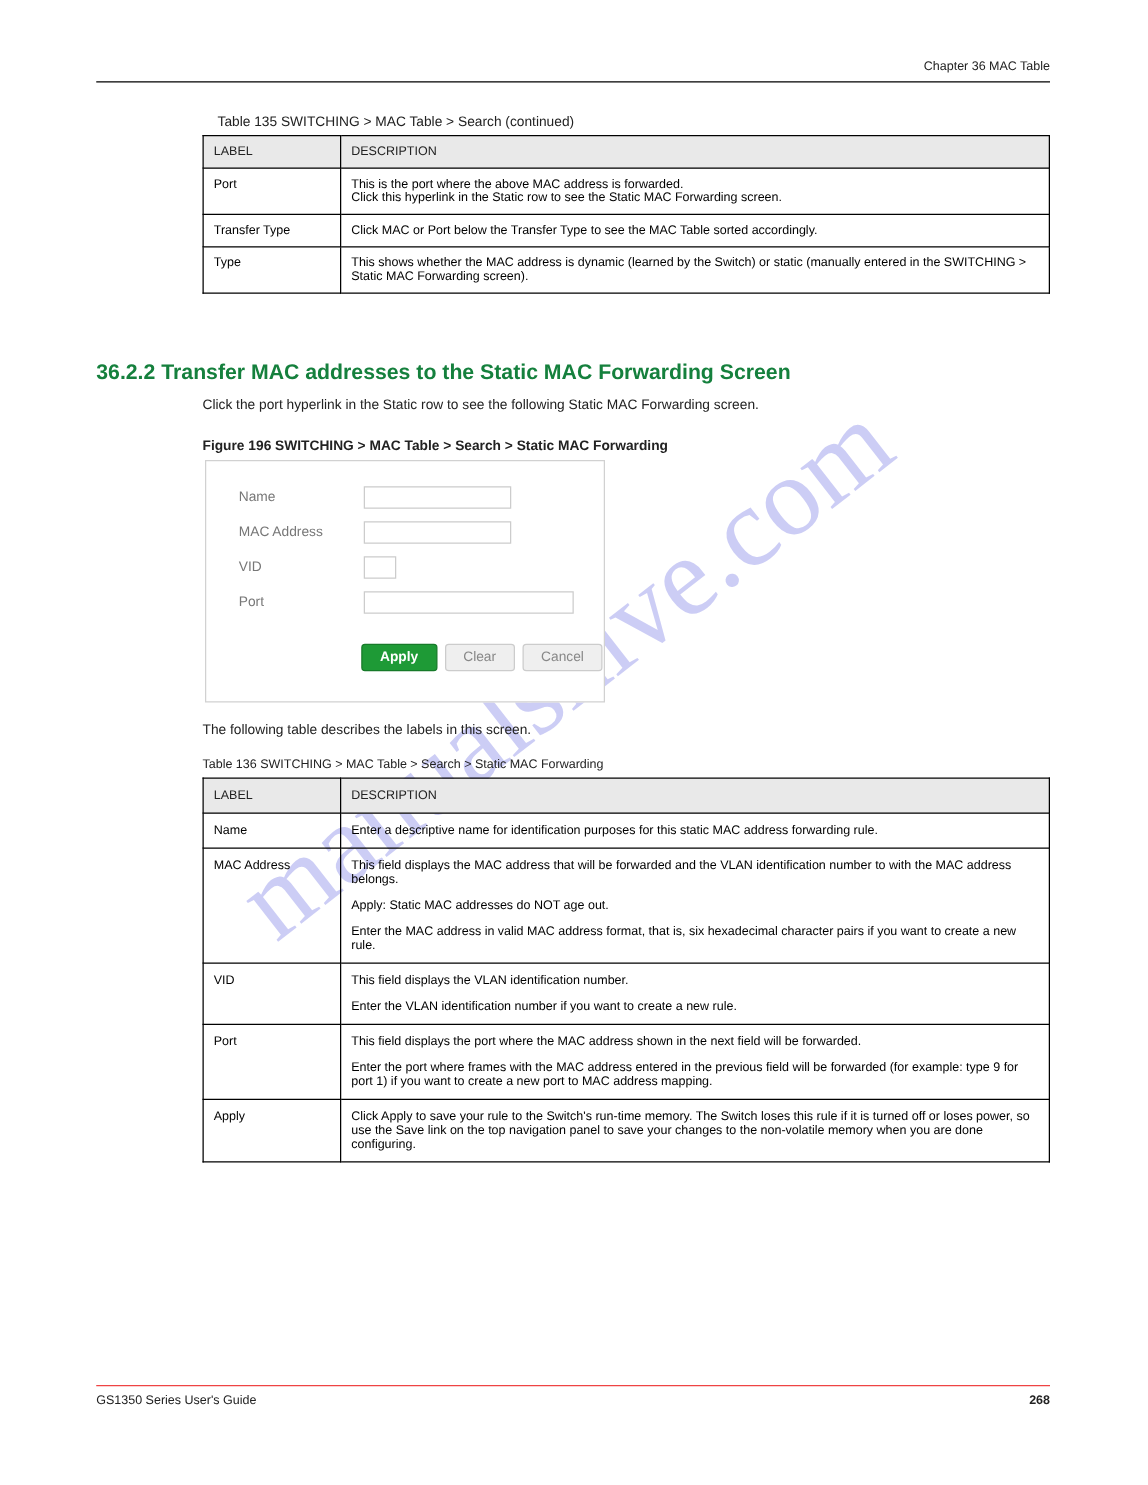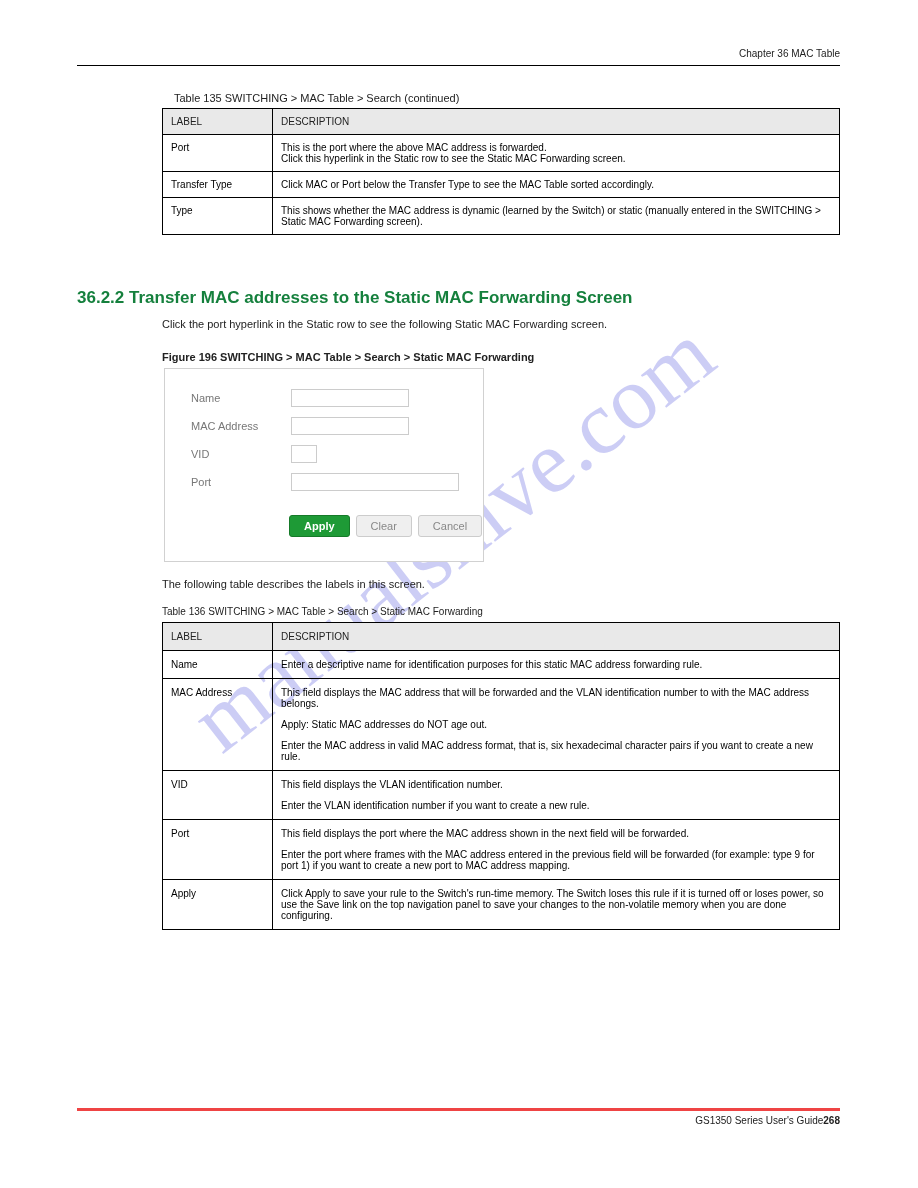--- a/index.html
+++ b/index.html
@@ -29,23 +29,23 @@
     justify-content: space-between;
     font-size: 10px;
     color: #222;
   }
   .footer-bar {
     position: absolute;
     bottom: 62px;
     left: 77px;
     right: 78px;
     height: 18px;
-    border-top: 3px solid #ef4444;
-    display: flex;
-    justify-content: flex-end;
+    border-top: 1px solid #ef4444;
+    display: flex;
+    justify-content: space-between;
     align-items: flex-end;
     font-size: 10px;
     color: #222;
     padding-top: 4px;
   }
   .footer-bar span:last-child { font-weight: bold; }
 
   
   .table1-caption {
     position: absolute;

